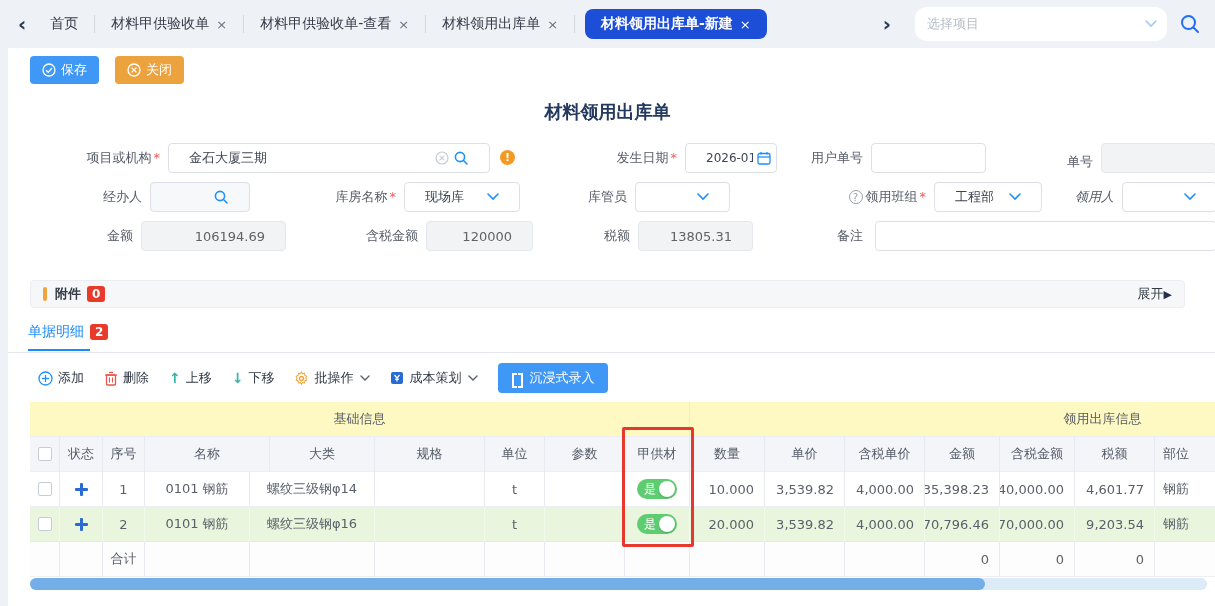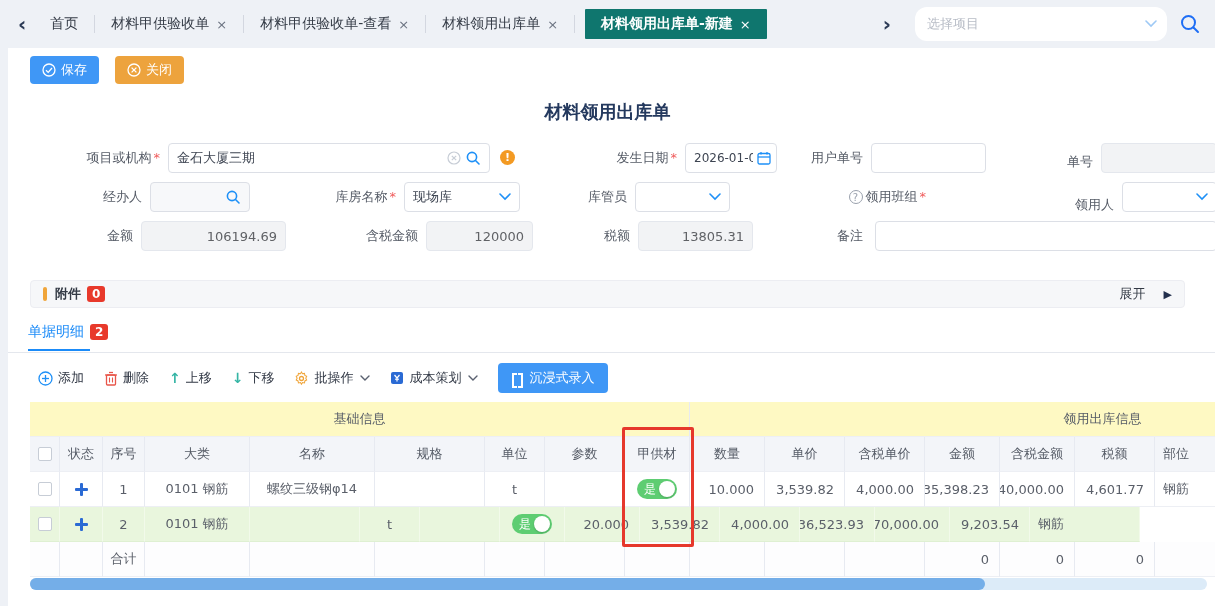--- a/index.html
+++ b/index.html
@@ -6,54 +6,54 @@
   html,body { width:1215px; height:606px; }
   body { font-family:"DejaVu Sans","Liberation Sans",sans-serif; background:#eef1f6; overflow:hidden; }
   .screen { position:relative; width:1215px; height:606px; background:#eef1f6; overflow:hidden; }
   .content-bg { position:absolute; left:8px; top:48px; right:0; bottom:0; background:#fff; }
 
   
   .tabbar { position:absolute; left:0; top:0; width:1215px; height:48px; background:#eef1f6; display:flex; align-items:center; padding:0 14px 0 10px; }
   .nav-chevron { color:#2b3a55; font-size:20px; font-weight:bold; padding:0 8px; cursor:pointer; line-height:1; }
   .tab { display:flex; align-items:center; gap:7px; padding:0 16px; height:30px; font-size:14px; color:#333a45; cursor:pointer; white-space:nowrap; }
   .tab .x { color:#6a7280; font-size:13px; }
-  .tab.active { background:#0f766e; border-radius:1px; color:#fff; font-weight:bold; margin-left:10px; }
+  .tab.active { background:#1d4ed8; border-radius:8px; color:#fff; font-weight:bold; margin-left:10px; }
   .tab.active .x { color:#fff; font-weight:normal; }
   .tab-sep { width:1px; height:18px; background:#d3d7e0; }
   .fwd { margin-left:auto; margin-right:16px; }
   .proj-select { width:252px; height:34px; background:#fff; border-radius:12px; display:flex; align-items:center; padding:0 10px 0 12px; }
   .proj-placeholder { color:#b7bcc6; font-size:13px; flex:1; }
   .tab-search { margin-left:12px; cursor:pointer; display:flex; }
 
   
   .actions { position:absolute; left:30px; top:56px; display:flex; gap:16px; }
   .btn { height:28px; border:none; border-radius:4px; color:#fff; font-size:13px; display:flex; align-items:center; gap:5px; padding:12px 12px; cursor:pointer; font-family:inherit; }
   .btn-save { background:#3f97f6; }
   .btn-close { background:#eda33d; }
 
   .page-title { position:absolute; left:0; top:100px; width:1215px; text-align:center; font-size:18px; font-weight:bold; color:#24395e; }
 
   
   .form { position:absolute; left:30px; top:143px; width:1160px; height:110px; }
   .fl { position:absolute; height:30px; line-height:30px; text-align:right; color:#555b66; font-size:13px; white-space:nowrap; }
   .req::after { content:"*"; color:#f05b5b; margin-left:2px; }
-  .fi { position:absolute; height:30px; border:1px solid #dcdfe6; border-radius:4px; background:#fff; font-size:13px; color:#3e4552; display:flex; align-items:center; padding:0 8px; cursor:text; }
+  .fi { position:absolute; height:30px; border:1px solid #dcdfe6; border-radius:4px; background:#fff; font-size:13px; color:#3e4552; display:flex; align-items:center; padding:0 20px; cursor:text; }
   .fi.dis { background:#f2f3f5; border-color:#e4e7ed; color:#606266; justify-content:flex-end; cursor:default; }
   .fi.sel { cursor:pointer; }
   .fi .val { flex:1; white-space:nowrap; overflow:hidden; }
   .fi .icn { display:flex; margin-left:4px; cursor:pointer; }
   .info-dot { position:absolute; width:15px; height:15px; border-radius:50%; background:#f39a23; color:#fff; font-size:11px; font-weight:bold; text-align:center; line-height:15px; }
   .q-dot { width:14px; height:14px; border-radius:50%; border:1px solid #9aa1ad; color:#9aa1ad; font-size:10px; text-align:center; line-height:13px; display:inline-block; margin-right:3px; }
 
   
   .attach { position:absolute; left:30px; top:280px; width:1155px; height:28px; background:#f6f7f9; border:1px solid #ecedf2; border-radius:4px; display:flex; align-items:center; padding:0 12px; }
   .orange-pill { width:4px; height:14px; border-radius:2px; background:#f0a53a; margin-right:8px; }
   .attach-label { font-size:13px; color:#333a45; font-weight:bold; }
   .badge { background:#e8392b; color:#fff; font-size:12px; font-weight:bold; border-radius:3px; padding:1px 5px; margin-left:6px; line-height:14px; }
-  .expand { margin-left:auto; display:flex; align-items:center; gap:18px; font-size:13px; color:#333a45; cursor:pointer; }
+  .expand { margin-left:auto; display:flex; align-items:center; gap:0; font-size:13px; color:#333a45; cursor:pointer; }
   .expand-arrow { font-size:11px; color:#23304d; }
 
   
   .dtab { position:absolute; left:28px; top:323px; display:flex; align-items:center; cursor:pointer; }
   .dtab-label { color:#1b8bf8; font-size:14px; }
   .dtab-underline { position:absolute; left:28px; top:349px; width:62px; height:2px; background:#1b8bf8; }
   .dtab-divider { position:absolute; left:8px; top:352px; width:1207px; height:1px; background:#e4e7ed; }
 
   
   .gtoolbar { position:absolute; left:38px; top:363px; display:flex; align-items:center; gap:20px; }
@@ -237,21 +237,29 @@
     <span class="fl" style="left:505px;top:39px;width:92px;">库管员</span>
     <div class="fi sel" style="left:605px;top:39px;width:95px;">
       <span class="val"></span>
       <span class="icn">
         <svg width="12" height="8" viewBox="0 0 12 8">
             <polyline points="1,1 6,6 11,1" fill="none" stroke="#1e90f7" stroke-width="1.6" stroke-linecap="round"></polyline>
           </svg>
       </span>
     </div>
     <span class="fl req" style="left:780px;top:39px;width:116px;"><span class="q-dot">?</span><span>领用班组</span></span>
-    <span class="fl" style="left:1000px;top:47px;width:84px;">领用人</span>
+    <div class="fi sel" style="left:904px;top:39px;width:108px;">
+      <span class="val">工程部</span>
+      <span class="icn">
+        <svg width="12" height="8" viewBox="0 0 12 8">
+            <polyline points="1,1 6,6 11,1" fill="none" stroke="#1e90f7" stroke-width="1.6" stroke-linecap="round"></polyline>
+          </svg>
+      </span>
+    </div>
+    <span class="fl" style="left:1000px;top:39px;width:84px;font-style:italic;">领用人</span>
     <div class="fi sel" style="left:1092px;top:39px;width:95px;">
       <span class="val"></span>
       <span class="icn">
         <svg width="12" height="8" viewBox="0 0 12 8">
             <polyline points="1,1 6,6 11,1" fill="none" stroke="#1e90f7" stroke-width="1.6" stroke-linecap="round"></polyline>
           </svg>
       </span>
     </div>
 
     <span class="fl" style="left:0;top:78px;width:103px;">金额</span>
@@ -364,22 +372,22 @@
         <div class="tc gb">基础信息</div>
         <div class="tc go">领用出库信息</div>
       </div>
 
       <div class="trow headrow">
         <div class="tc ck">
             <span class="cb"></span>
           </div>
         <div class="tc st">状态</div>
         <div class="tc sq">序号</div>
+        <div class="tc nm">名称</div>
         <div class="tc ct">大类</div>
-        <div class="tc nm">名称</div>
         <div class="tc sp">规格</div>
         <div class="tc un">单位</div>
         <div class="tc pm">参数</div>
         <div class="tc ow">甲供材</div>
         <div class="tc qt">数量</div>
         <div class="tc pr">单价</div>
         <div class="tc pt">含税单价</div>
         <div class="tc am">金额</div>
         <div class="tc at">含税金额</div>
         <div class="tc tx">税额</div>
@@ -418,33 +426,34 @@
 
       <div class="trow row-green">
         <div class="tc ck">
             <span class="cb"></span>
           </div>
         <div class="tc st">
             <span class="plus"></span>
           </div>
         <div class="tc sq">2</div>
         <div class="tc ct">0101 钢筋</div>
+        <div class="tc nm">螺纹三级钢φ16</div>
         <div class="tc sp"></div>
         <div class="tc un">t</div>
         <div class="tc pm"></div>
         <div class="tc ow">
           <span class="toggle">
             <span class="tgl-txt">是</span>
             <span class="knob"></span>
           </span>
         </div>
         <div class="tc qt num">20.000</div>
         <div class="tc pr num">3,539.82</div>
         <div class="tc pt num">4,000.00</div>
-        <div class="tc am num">36,523.93</div>
+        <div class="tc am num">70,796.46</div>
         <div class="tc at num">70,000.00</div>
         <div class="tc tx num">9,203.54</div>
         <div class="tc ex lft">钢筋</div>
 
       </div>
 
       <div class="trow totalrow">
         <div class="tc ck"></div>
         <div class="tc st"></div>
         <div class="tc sq">合计</div>

